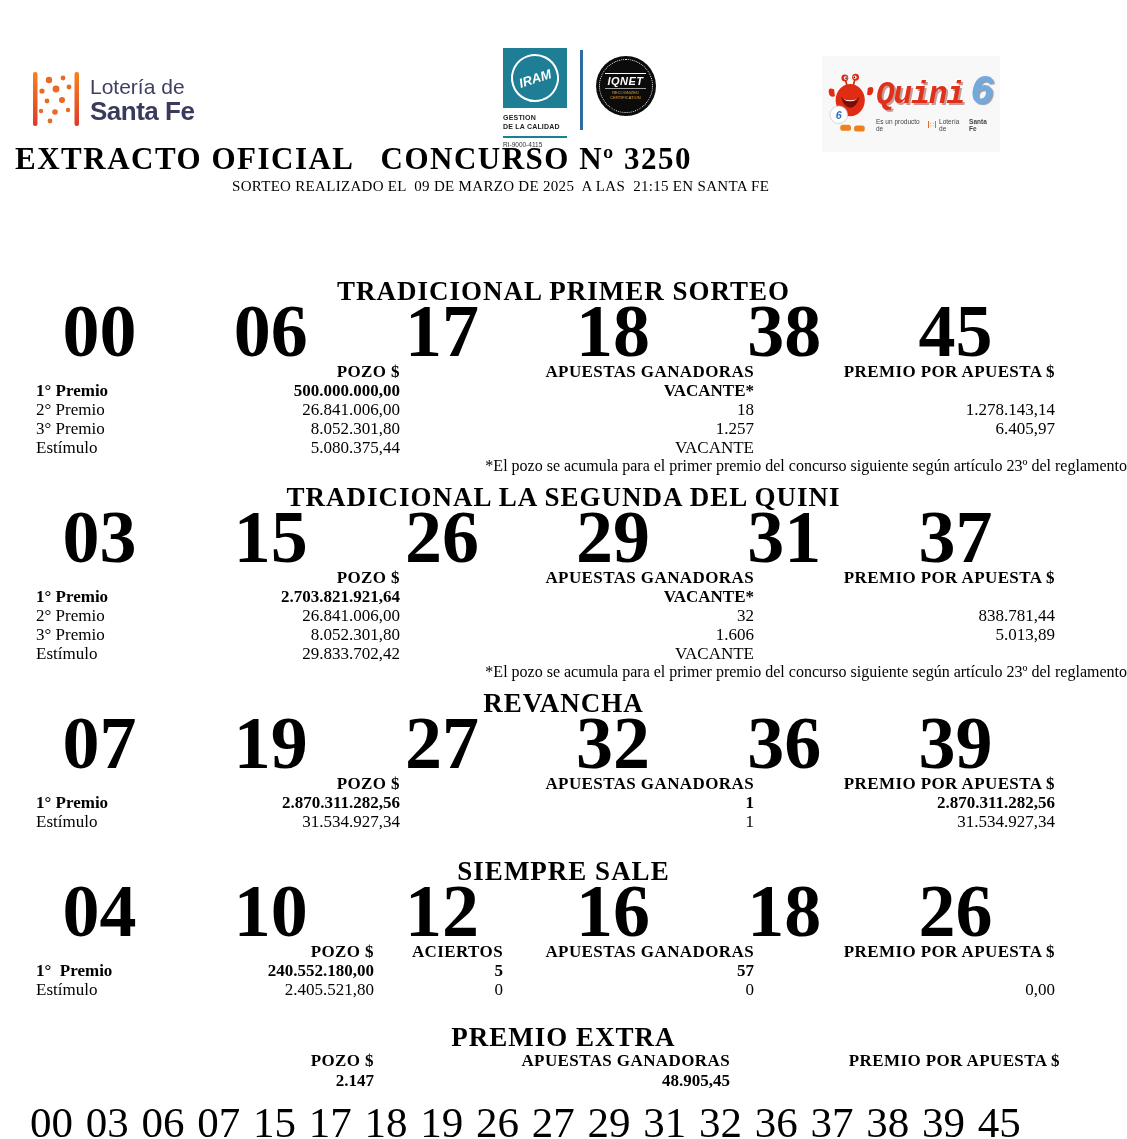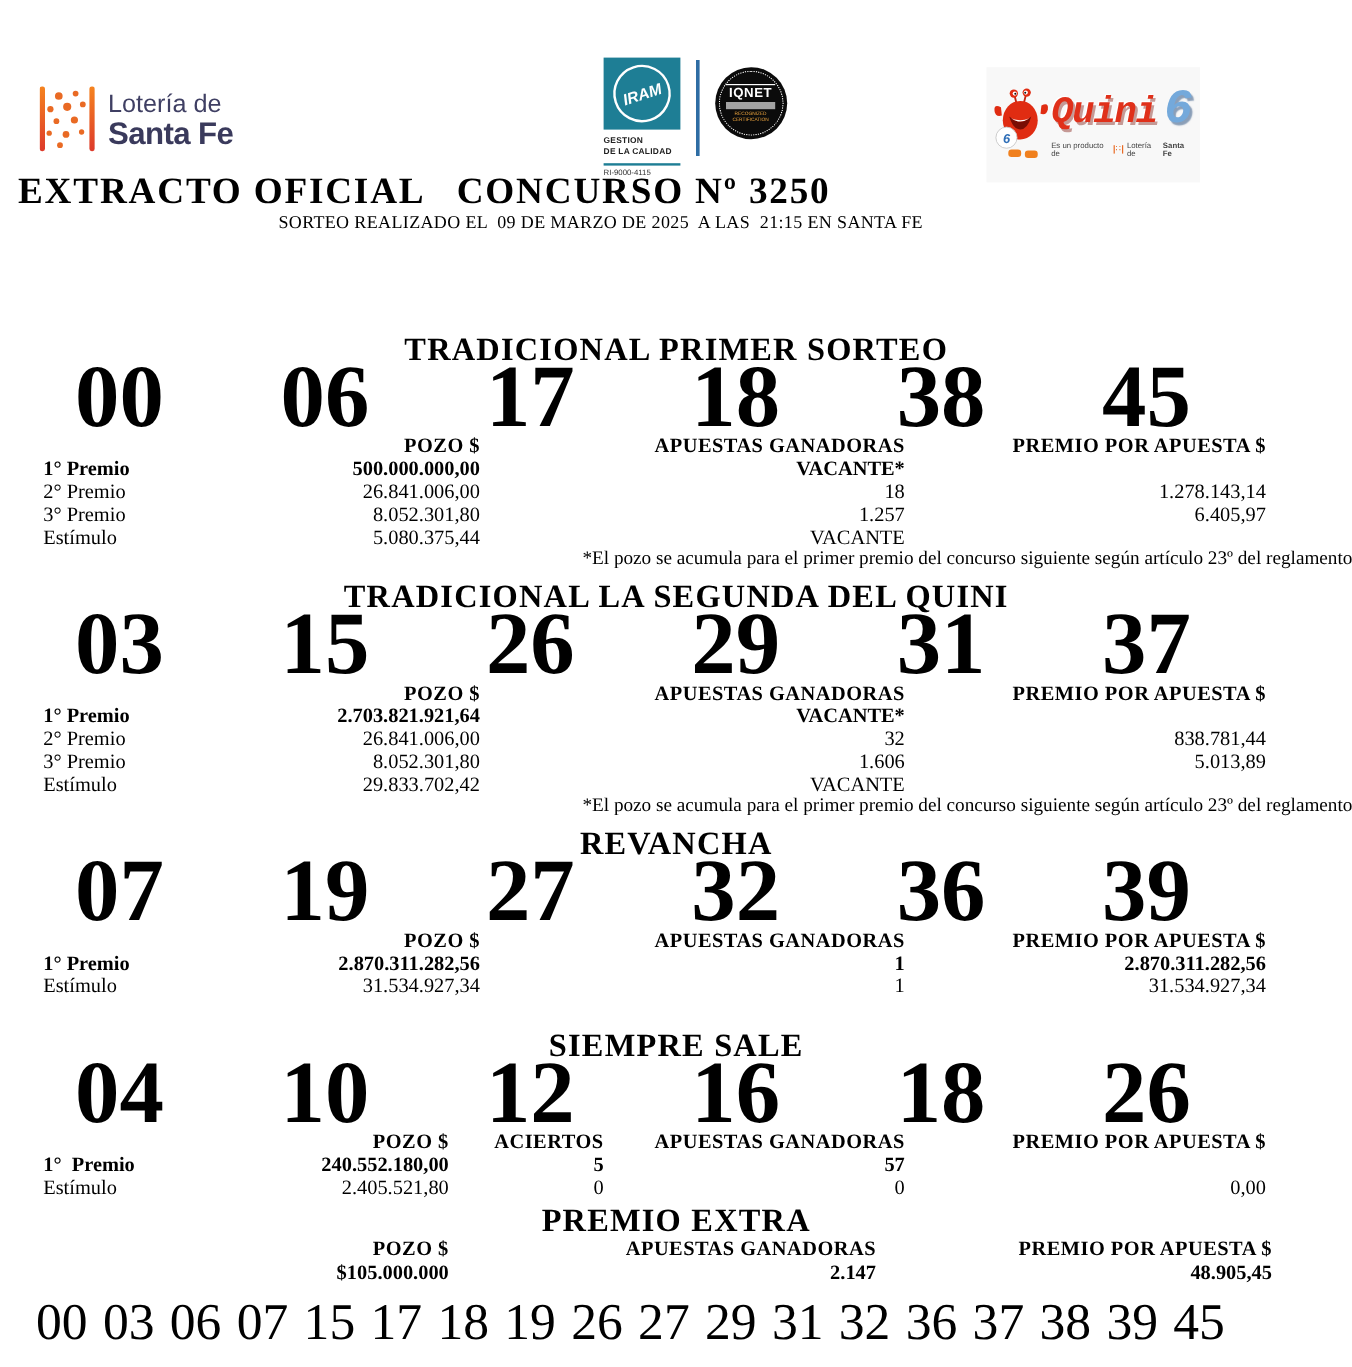--- a/index.html
+++ b/index.html
@@ -24,21 +24,21 @@
     display:flex; align-items:center; justify-content:center; color:#fff;
     font-style:italic; font-weight:bold; font-size:13px; transform:rotate(-18deg); }
   .iram-cap { font-size:7px; font-weight:bold; color:#222; line-height:9px; margin-top:5px; letter-spacing:.2px; }
   .iram-code { font-size:6.5px; color:#333; margin-top:5px; border-top:2.5px solid #1E7E95; padding-top:3px; width:64px; }
   .cert-divider { width:2.5px; height:80px; background:#2E6DA4; margin:2px 13px 0 13px; }
   .iqnet { width:60px; height:60px; border-radius:50%; background:#0B0B0B; position:relative;
     display:flex; flex-direction:column; align-items:center; justify-content:center; margin-top:8px;
     font-family:"Liberation Sans",sans-serif; }
   .iqnet::before { content:""; position:absolute; inset:3px; border:1.5px dotted #fff; border-radius:50%; }
   .iqnet-label { color:#fff; font-weight:bold; font-size:11px; letter-spacing:.5px;
-    border-top:1px solid #fff; border-bottom:6px solid #a3a3a3; padding:1px 2px; }
+    border-top:1px solid #fff; border-bottom:1px solid #a3a3a3; padding:1px 2px;font-style:italic; }
   .iqnet-sub { font-size:4px; color:#E8A13C; line-height:5px; text-align:center; width:38px; margin-top:1px; }
 
   .quini-logo { position:absolute; left:822px; top:56px; width:178px; height:96px; background:#f8f8f8;
     display:flex; align-items:center; padding:4px 6px; box-sizing:border-box; }
   .quini-right { display:flex; flex-direction:column; align-items:center; margin-left:2px; }
   .quini-word { display:flex; align-items:baseline; font-family:Liberation Mono, monospace; }
   .qw { font-weight:bold; font-style:italic; font-size:31px; color:#E0301A; letter-spacing:-1px;
     text-shadow:2px 2px 0 rgba(120,10,0,.4), -1px -1px 0 #ffffff; }
   .q6 { font-weight:bold; font-style:italic; font-size:40px; color:#74A9DB; margin-left:6px; line-height:.8;
     text-shadow:2px 2px 1px rgba(30,70,120,.5); }
@@ -61,21 +61,21 @@
   .g4 { grid-template-columns:130px 234px 354px 301px; }
   .g5 { grid-template-columns:130px 208px 129px 251px 301px; }
   .g3 { grid-template-columns:338px 356px 330px; }
   .cl { text-align:left; white-space:pre; }
   .cr { text-align:right; }
   .thead { font-weight:bold; letter-spacing:.4px; }
   .bold { font-weight:bold; }
   .footnote { margin:0 0 9px 36px; font-size:16px; line-height:17px;text-align:right; }
 
   .gap-before { margin-top:26px; }
-  .premio-extra { margin-top:4px; }
+  .premio-extra { margin-top:24px; }
   .pe-values { line-height:21px; font-weight:bold; }
 
   .allnums { margin:12px 0 0 30px; font-size:43px; line-height:40px; word-spacing:2px; white-space:pre; }
 </style>
 </head>
 <body>
 
 <div class="masthead">
 
   <div class="logo-santafe">
@@ -311,19 +311,18 @@
 </section>
 
 <section class="lot-section premio-extra">
   <h2 class="sec-title">PREMIO EXTRA</h2>
   <div class="tgrid g3 thead">
     <span class="cr">POZO $</span>
     <span class="cr">APUESTAS GANADORAS</span>
     <span class="cr">PREMIO POR APUESTA $</span>
   </div>
   <div class="tgrid g3 pe-values">
-    <span class="cr">$105.000.000</span>
     <span class="cr">2.147</span>
     <span class="cr">48.905,45</span>
   </div>
 </section>
 
 <div class="allnums">00 03 06 07 15 17 18 19 26 27 29 31 32 36 37 38 39 45</div>
 
 </body></html>

